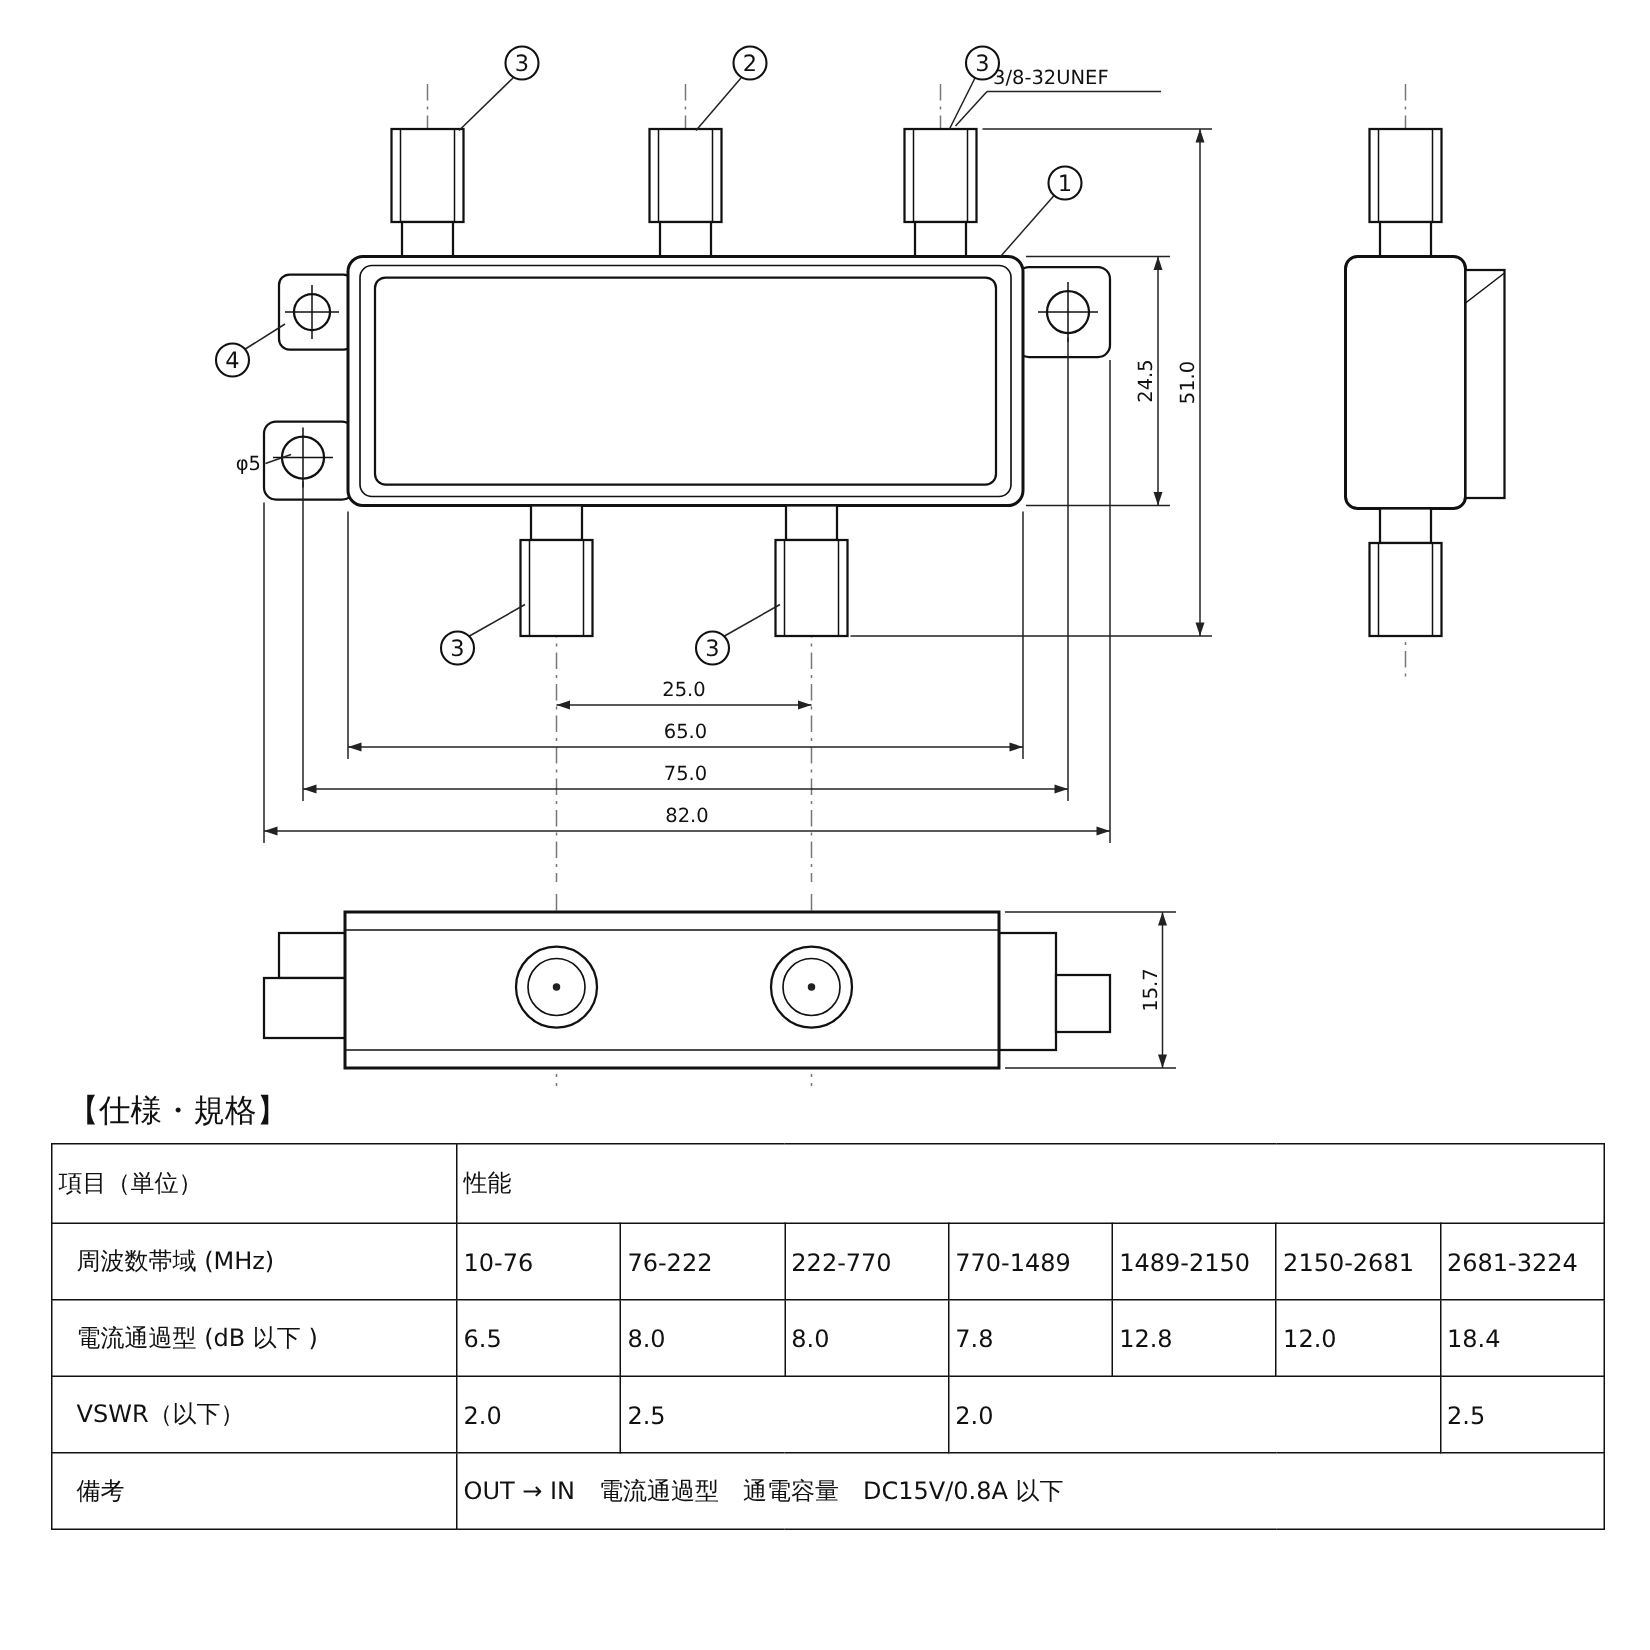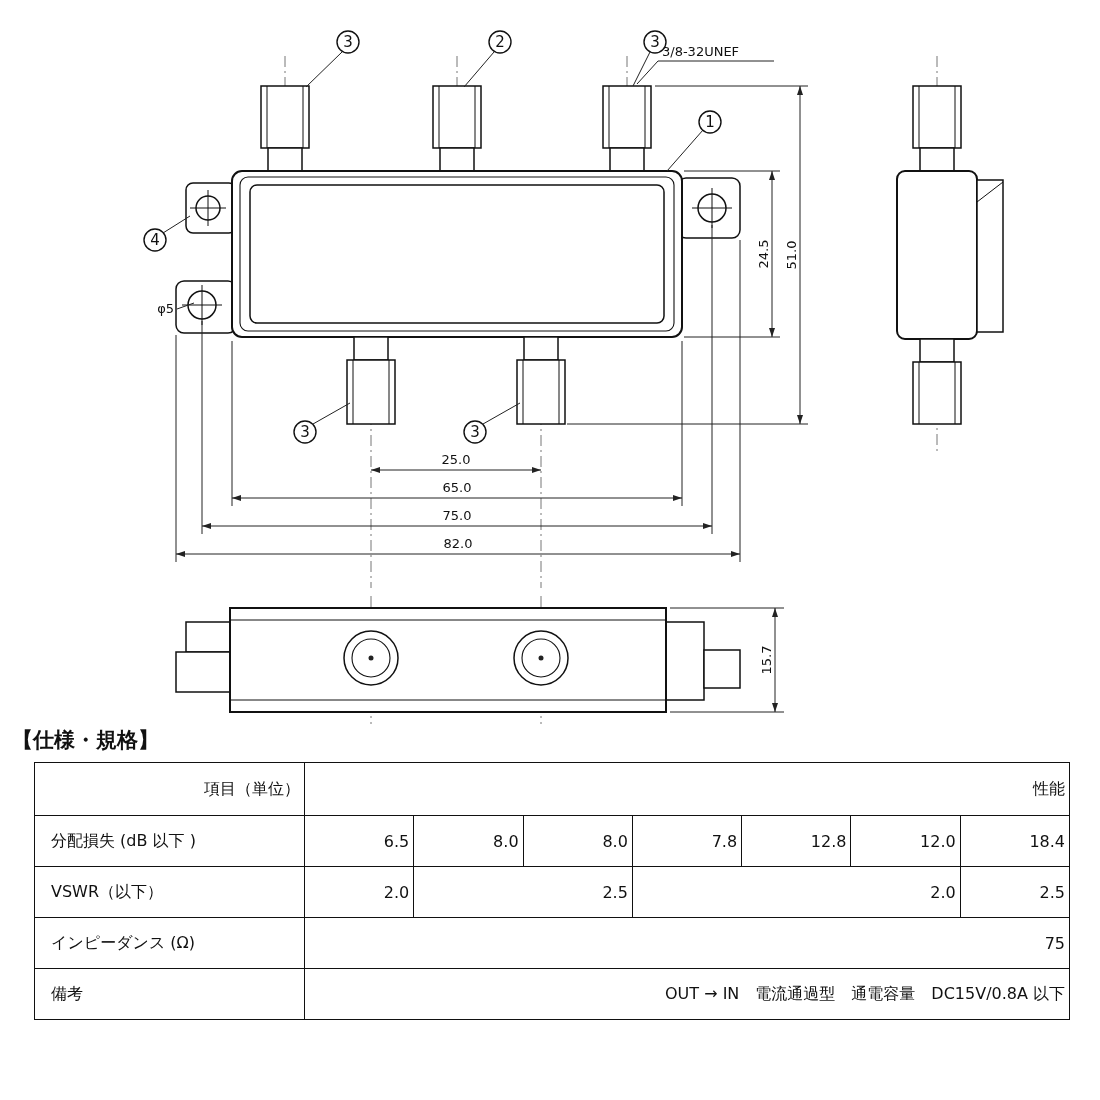--- a/index.html
+++ b/index.html
@@ -11,23 +11,23 @@
   svg .o1{fill:#fff;stroke:#111;stroke-width:1.1}
   svg .thin{stroke:#111;stroke-width:1;fill:none}
   svg .cl{stroke:#777;stroke-width:1;fill:none;stroke-dasharray:11 4 2 4}
   svg .dim{stroke:#222;stroke-width:1;fill:none}
   svg .arr{fill:#222;stroke:none}
   svg text{fill:#111}
   svg .dt{font-size:13px}
   svg .tl{font-size:13px}
   .callout circle{fill:#fff;stroke:#111;stroke-width:1.4}
   .callout text{font-size:15px;text-anchor:middle}
-  .spec-title{font-size:21px;font-weight:bold;margin:0 0 8px 12px}
+  .spec-title{font-size:21px;font-weight:normal;margin:0 0 8px 45px}
   table.spec{border-collapse:collapse;table-layout:fixed;width:1036px;margin-left:34px}
-  table.spec td{border:1.5px solid #111;height:46px;text-align:right;font-size:16px;
+  table.spec td{border:1.5px solid #111;height:46px;text-align:left;font-size:16px;
                 padding:2px 4px;overflow:hidden}
   table.spec td.lbl{text-align:left;padding-left:16px}
   table.spec tr.hdr td{height:48px}
 </style>
 </head>
 <body>
 
 <svg class="drawing" width="1100" height="726" viewBox="0 0 1100 726">
 
   <g>
@@ -233,38 +233,44 @@
   <colgroup>
     <col style="width:270px">
     <col span="7">
   </colgroup>
   <tbody>
     <tr class="hdr">
       <td>項目（単位）</td>
       <td colspan="7">性能</td>
     </tr>
     <tr>
-      <td class="lbl">分配損失 (dB 以下 )</td>
+      <td class="lbl">周波数帯域 (MHz)</td>
+      <td>10-76</td>
+      <td>76-222</td>
+      <td>222-770</td>
+      <td>770-1489</td>
+      <td>1489-2150</td>
+      <td>2150-2681</td>
+      <td>2681-3224</td>
+    </tr>
+    <tr>
+      <td class="lbl">電流通過型 (dB 以下 )</td>
       <td>6.5</td>
       <td>8.0</td>
       <td>8.0</td>
       <td>7.8</td>
       <td>12.8</td>
       <td>12.0</td>
       <td>18.4</td>
     </tr>
     <tr>
       <td class="lbl">VSWR（以下）</td>
       <td>2.0</td>
       <td colspan="2">2.5</td>
       <td colspan="3">2.0</td>
       <td>2.5</td>
     </tr>
     <tr>
-      <td class="lbl">インピーダンス (Ω)</td>
-      <td colspan="7">75</td>
-    </tr>
-    <tr>
       <td class="lbl">備考</td>
       <td colspan="7">OUT → IN　電流通過型　通電容量　DC15V/0.8A 以下</td>
     </tr>
   </tbody>
 </table>
 
 </body></html>

